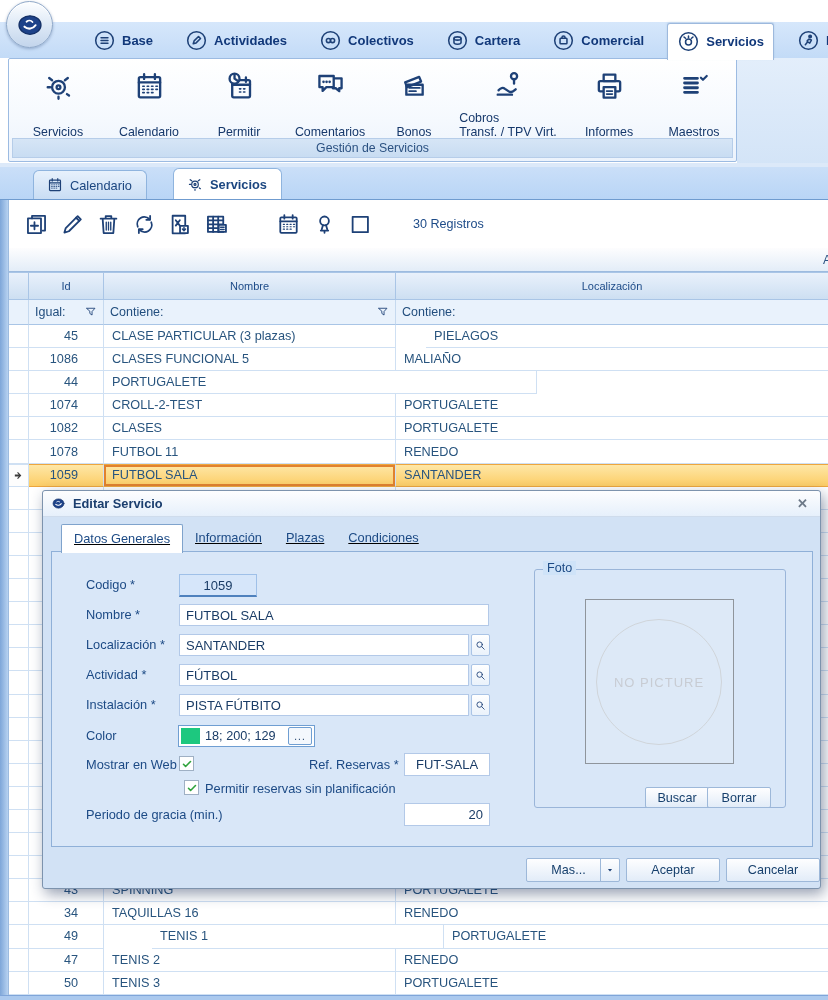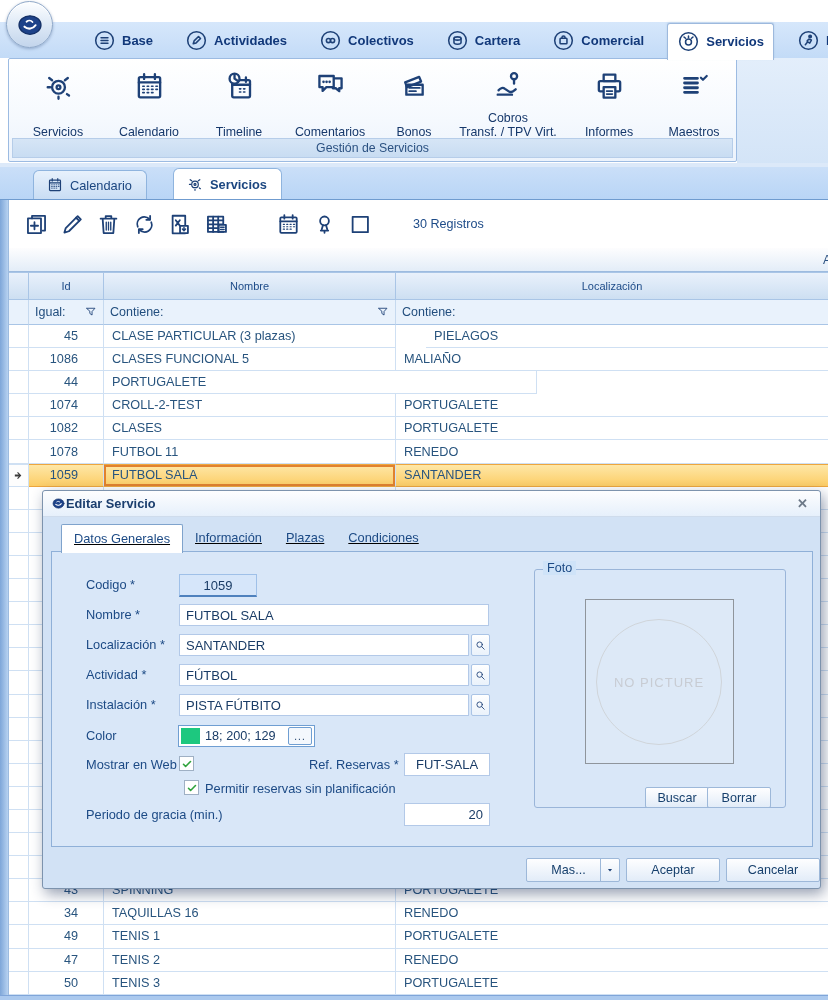--- a/index.html
+++ b/index.html
@@ -22,21 +22,21 @@
   .rtab.sel{background:#fff;border:1px solid #9db9dd;border-bottom:none;border-radius:3px 3px 0 0;
       height:36px;margin-bottom:-2px;z-index:3;box-shadow:0 -1px 2px rgba(120,150,190,.25);}
   .ribbon-panel{position:absolute;left:8px;top:58px;width:729px;height:104px;box-sizing:border-box;
       background:linear-gradient(180deg,#ffffff,#f5f9fe 60%,#ecf3fc);
       border:1px solid #9cbbe2;border-radius:2px;z-index:2;}
   .ribbon-right-bg{position:absolute;left:737px;top:58px;width:91px;height:109px;
       background:linear-gradient(180deg,#e3eefb,#d3e4f7);}
   .ribbon-items{position:absolute;left:6px;top:4px;display:flex;}
   .ritem{display:flex;flex-direction:column;align-items:center;cursor:default;}
   .ritem-ic{height:46px;display:flex;align-items:center;justify-content:center;}
-  .ritem-lb{height:30px;display:flex;align-items:flex-end;justify-content:center;text-align:center;
+  .ritem-lb{height:30px;display:flex;align-items:flex-end;justify-content:center;text-align:left;
       font-size:12.4px;color:#16386b;line-height:13.5px;white-space:pre-line;}
   .ribbon-groupbar{position:absolute;left:3px;right:3px;bottom:3px;height:18px;
       background:linear-gradient(180deg,#d6e5f6,#c8dcf2);border:1px solid #b6cde9;
       font-size:12.3px;color:#2c5282;display:flex;align-items:center;justify-content:center;}
   .below-ribbon-gap{position:absolute;left:0;top:163px;width:828px;height:4px;background:#dce9f9;}
 
   
   .doc-band{position:absolute;left:0;top:167px;width:828px;height:33px;
       background:linear-gradient(180deg,#cadff8,#b9d5f6);border-bottom:1px solid #6f9bcf;box-sizing:border-box;}
   .dtab{position:absolute;bottom:0;height:28px;display:flex;align-items:center;gap:6px;
@@ -87,21 +87,21 @@
       justify-content:center;padding:0;}
   .grow.sel .gcell.focus{box-shadow:inset 0 0 0 2px #e0812f;}
 
   
   .dialog{position:absolute;left:42px;top:490px;width:779px;height:399px;z-index:50;
       background:#d2e2f5;border:1px solid #7d93ad;border-radius:3px;
       box-shadow:3px 5px 14px rgba(25,45,85,.45);box-sizing:border-box;}
   .dlg-titlebar{position:absolute;left:0;top:0;right:0;height:26px;
       background:linear-gradient(180deg,#fdfdfe,#e6f0fb);border-bottom:1px solid #cfdcec;
       border-radius:3px 3px 0 0;display:flex;align-items:center;padding:0 8px;box-sizing:border-box;}
-  .dlg-title{font-size:12.8px;font-weight:600;color:#1b3e6e;flex:1;}
+  .dlg-title{font-size:12.8px;font-weight:600;color:#1b3e6e;margin-left:7px;flex:1;}
   .dlg-close{font-size:13px;font-weight:700;color:#6d7988;padding:0 4px;cursor:pointer;}
   .dlg-tabs{position:absolute;left:18px;top:33px;display:flex;align-items:flex-end;z-index:2;text-decoration:underline;}
   .dlg-tab{font-size:12.8px;color:#1c4a85;padding:0 12px;line-height:28px;cursor:pointer;}
   .dlg-tab.active{background:#fff;border:1px solid #7fa3cc;border-bottom:none;
       border-radius:2px 2px 0 0;height:28px;margin-bottom:-1px;}
   .dlg-page{position:absolute;left:8px;top:60px;width:762px;height:296px;box-sizing:border-box;
       background:#d9e7f8;border:1px solid #8fb0d8;}
   .dlg-label{position:absolute;font-size:12.8px;color:#1c4a85;white-space:nowrap;}
   .dlg-input{position:absolute;box-sizing:border-box;background:#fff;border:1px solid #b3c9e8;
       font-size:13px;color:#1a3c66;display:flex;align-items:center;padding:0 6px;cursor:text;}
@@ -246,21 +246,21 @@
         <div class="ritem" style="width: 84px;">
           <span class="ritem-ic">
             <svg class="svgi" style="width:35px;height:35px" viewBox="0 0 24 24" fill="none" stroke="#1e4177" stroke-width="1.6" stroke-linecap="round" stroke-linejoin="round">
               <rect x="7" y="7.6" width="12.2" height="11.8" rx="1"></rect>
               <path d="M7 10.8h12.2M11 5.8v3M16.4 5.8v3"></path>
               <path d="M12 13.6h.9M14.8 13.6h.9M12 15.8h.9M14.8 15.8h.9" stroke-width="1.1"></path>
               <circle cx="8.6" cy="6.6" r="3.4" fill="#fdfefe"></circle>
               <path d="M8.6 6.6V3.9M8.6 6.6l2.3 1.6"></path>
             </svg>
           </span>
-          <span class="ritem-lb">Timeline</span>
+          <span class="ritem-lb">Permitir</span>
         </div>
         <div class="ritem" style="width: 98px;">
           <span class="ritem-ic">
             <svg class="svgi" style="width:35px;height:35px" viewBox="0 0 24 24" fill="none" stroke="#1e4177" stroke-width="1.6" stroke-linecap="round" stroke-linejoin="round">
               <path d="M13.6 6.4h6v6.8h-1.6v2l-2.4-2h-2z"></path>
               <path d="M4.4 4.8h9.8v7.6h-5l-2.6 2.6v-2.6H4.4z" fill="#fdfefe"></path>
               <path d="M7.2 8.8h.01M9.3 8.8h.01M11.4 8.8h.01" stroke-width="1.8"></path>
             </svg>
           </span>
           <span class="ritem-lb">Comentarios</span>
@@ -601,21 +601,21 @@
         </div>
         <div class="grow">
           <div class="gcell ind" style="width: 20px; flex: 0 0 20px;"></div>
           <div class="gcell id" style="width: 75px; flex: 0 0 75px;">34</div>
           <div class="gcell txt" style="width: 292px; flex: 0 0 292px;">TAQUILLAS 16</div>
           <div class="gcell txt" style="width: 433px; flex: 0 0 433px;">RENEDO</div>
         </div>
         <div class="grow">
           <div class="gcell ind" style="width: 20px; flex: 0 0 20px;"></div>
           <div class="gcell id" style="width: 75px; flex: 0 0 75px;">49</div>
-          <div class="gcell txt" style="width: 292px; flex: 0 0 292px;">TENIS 1</div>
+          <div class="gcell txt" style="width: 292px; flex: 0 0 292px; margin-left: 48px;">TENIS 1</div>
           <div class="gcell txt" style="width: 433px; flex: 0 0 433px;">PORTUGALETE</div>
         </div>
         <div class="grow">
           <div class="gcell ind" style="width: 20px; flex: 0 0 20px;"></div>
           <div class="gcell id" style="width: 75px; flex: 0 0 75px;">47</div>
           <div class="gcell txt" style="width: 292px; flex: 0 0 292px;">TENIS 2</div>
           <div class="gcell txt" style="width: 433px; flex: 0 0 433px;">RENEDO</div>
         </div>
         <div class="grow">
           <div class="gcell ind" style="width: 20px; flex: 0 0 20px;"></div>

